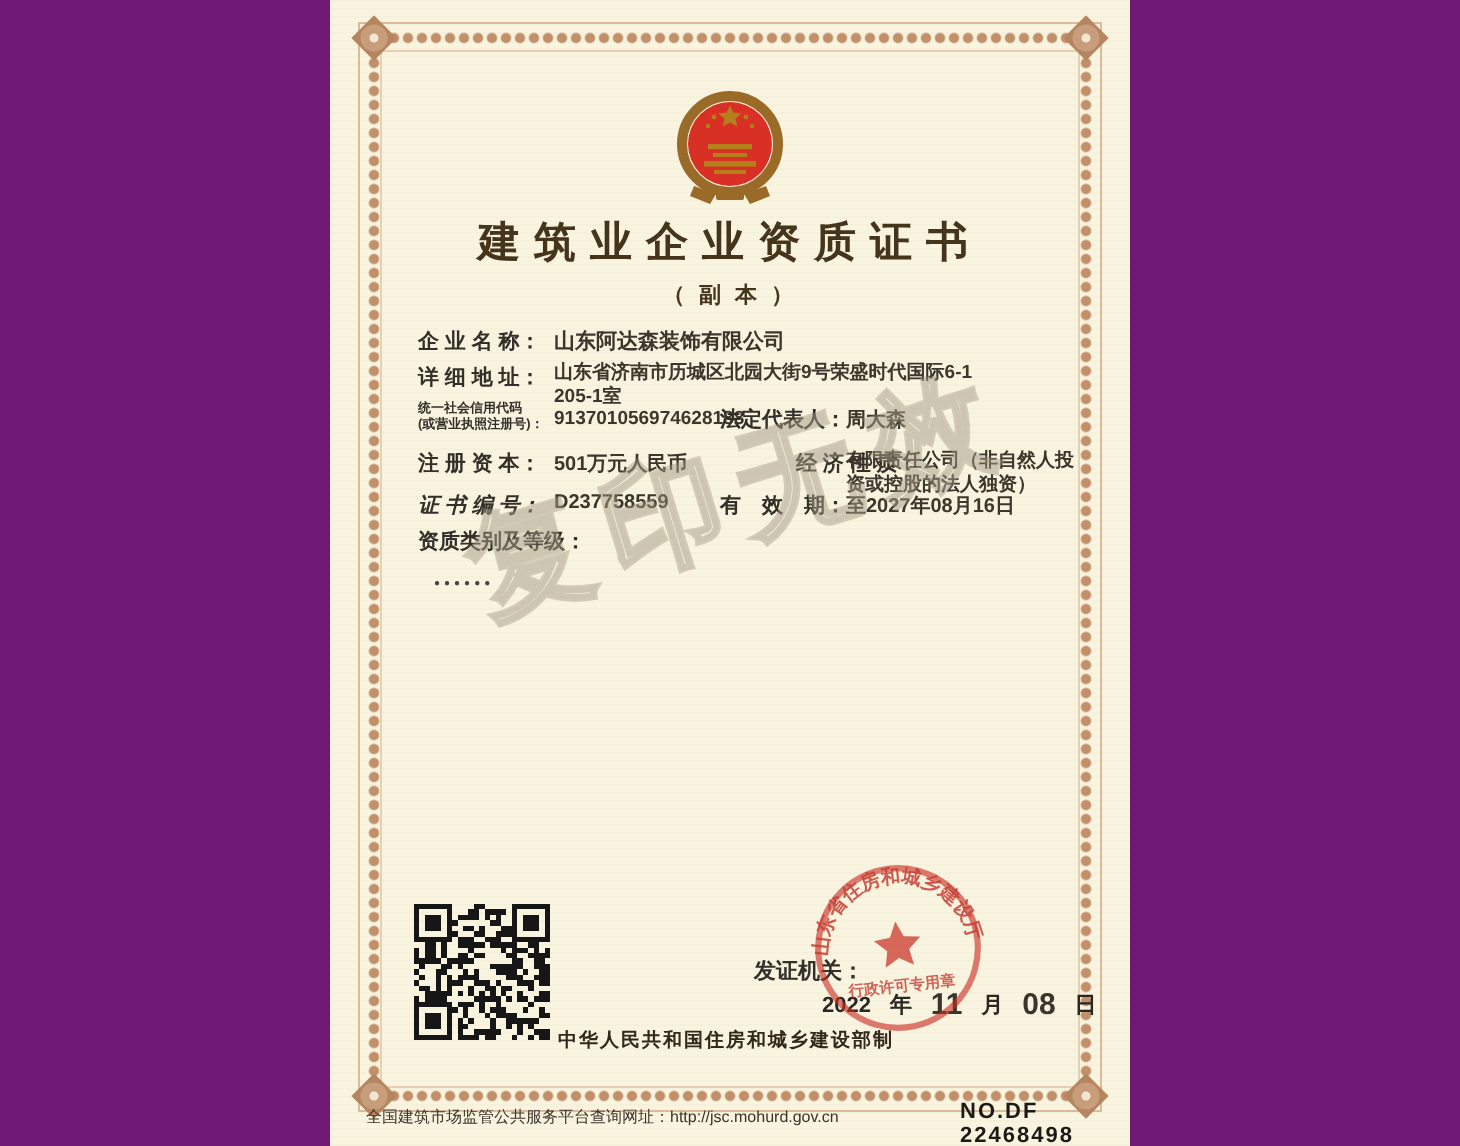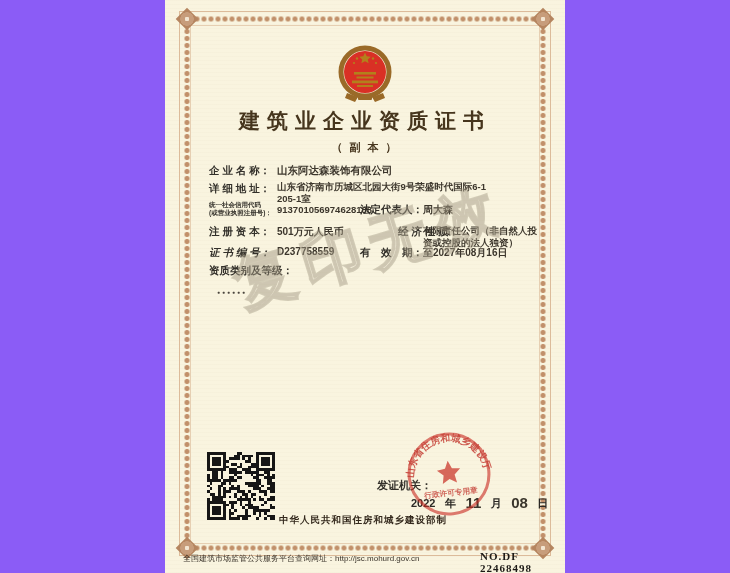--- a/index.html
+++ b/index.html
@@ -1,17 +1,17 @@
 <!DOCTYPE html>
 <html><head>
 <meta charset="utf-8">
 <style>
   html,body{margin:0;padding:0;background:#ffffff;}
   body{font-family:"Liberation Sans","DejaVu Sans",sans-serif;}
-  #canvas{position:relative;width:730px;height:573px;background:#8b5cf6;overflow:hidden;}
+  #canvas{position:relative;width:730px;height:573px;background:#701a75;overflow:hidden;}
 
   
   #paper{position:absolute;left:165px;top:0;width:400px;height:573px;
     background:#f9f4df;
     background-image:repeating-linear-gradient(0deg,rgba(120,90,40,0.02) 0 1px,transparent 1px 4px);}
 
   
   .lace{position:absolute;z-index:1;
     background-image:radial-gradient(circle,#c1906a 2.1px,rgba(193,144,106,0.35) 2.7px,transparent 3px);
     background-size:7px 7px;background-position:center;}
@@ -52,21 +52,21 @@
   #seal{position:absolute;left:240px;top:430px;width:88px;height:88px;z-index:7;transform:rotate(-6deg);opacity:0.88;}
   #issue-date{position:absolute;left:246px;top:493px;width:140px;z-index:4;font-weight:bold;color:#2b2824;white-space:nowrap;}
   #issue-date span{font-size:11px;margin-right:5px;margin-top:36px;}
   #issue-date .num-sm{font-size:15px;vertical-align:-1px;color:#3a352c;}
   #made-by{position:absolute;left:0;right:4px;top:514px;text-align:center;z-index:3;
     font-size:9.5px;font-weight:bold;letter-spacing:1px;color:#33281c;}
 
   
   #footer-url{position:absolute;left:18px;top:553px;font-size:8px;color:#3a332a;z-index:3;white-space:nowrap;}
   #serial-no{position:absolute;left:289px;top:550px;font-size:11px;font-weight:bold;z-index:3;
-    font-family:Liberation Serif, serif;letter-spacing:1px;color:#1d1a16;padding-left:26px;}
+    font-family:Liberation Sans, sans-serif;letter-spacing:1px;color:#1d1a16;padding-left:26px;}
 </style>
 </head>
 <body>
 
 <div id="canvas">
   <div id="paper">
 
     <div class="frame-outer"></div>
     <div class="frame-inner"></div>
     <div class="lace top"></div>

